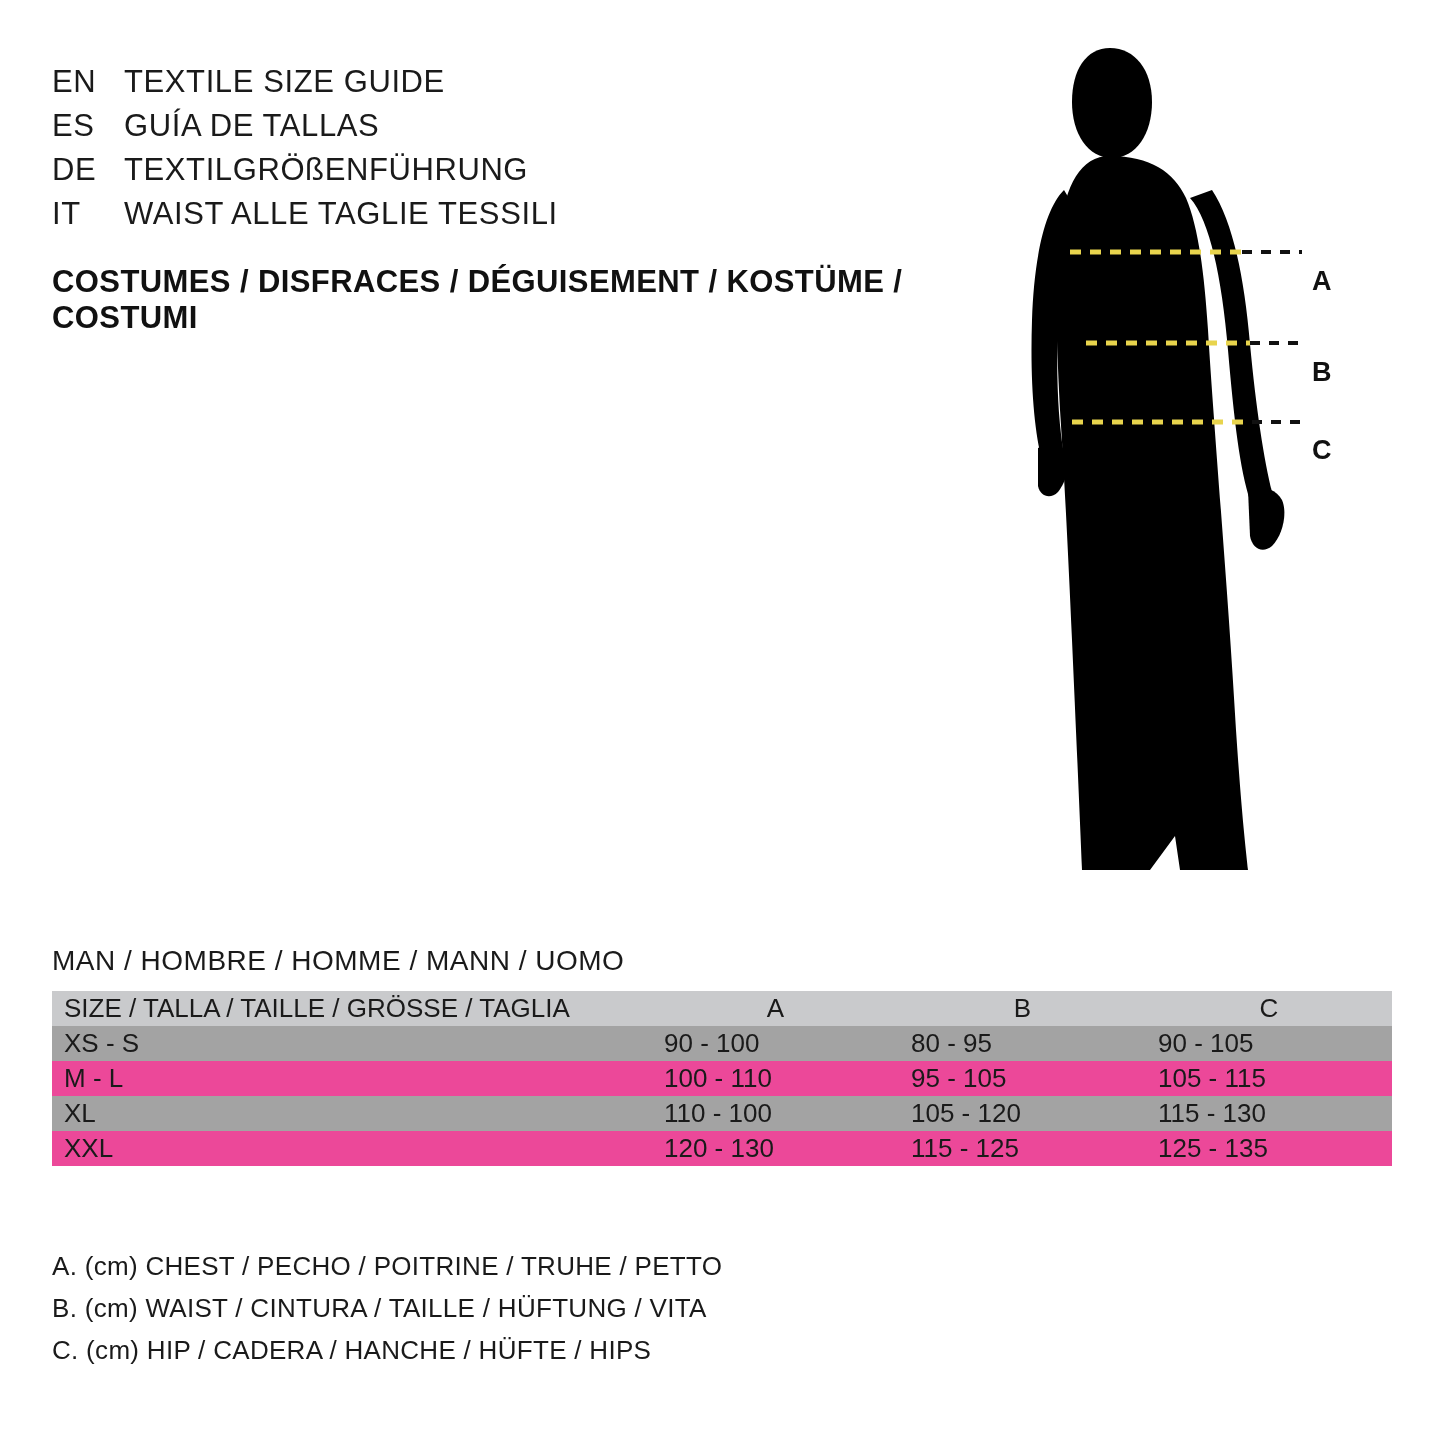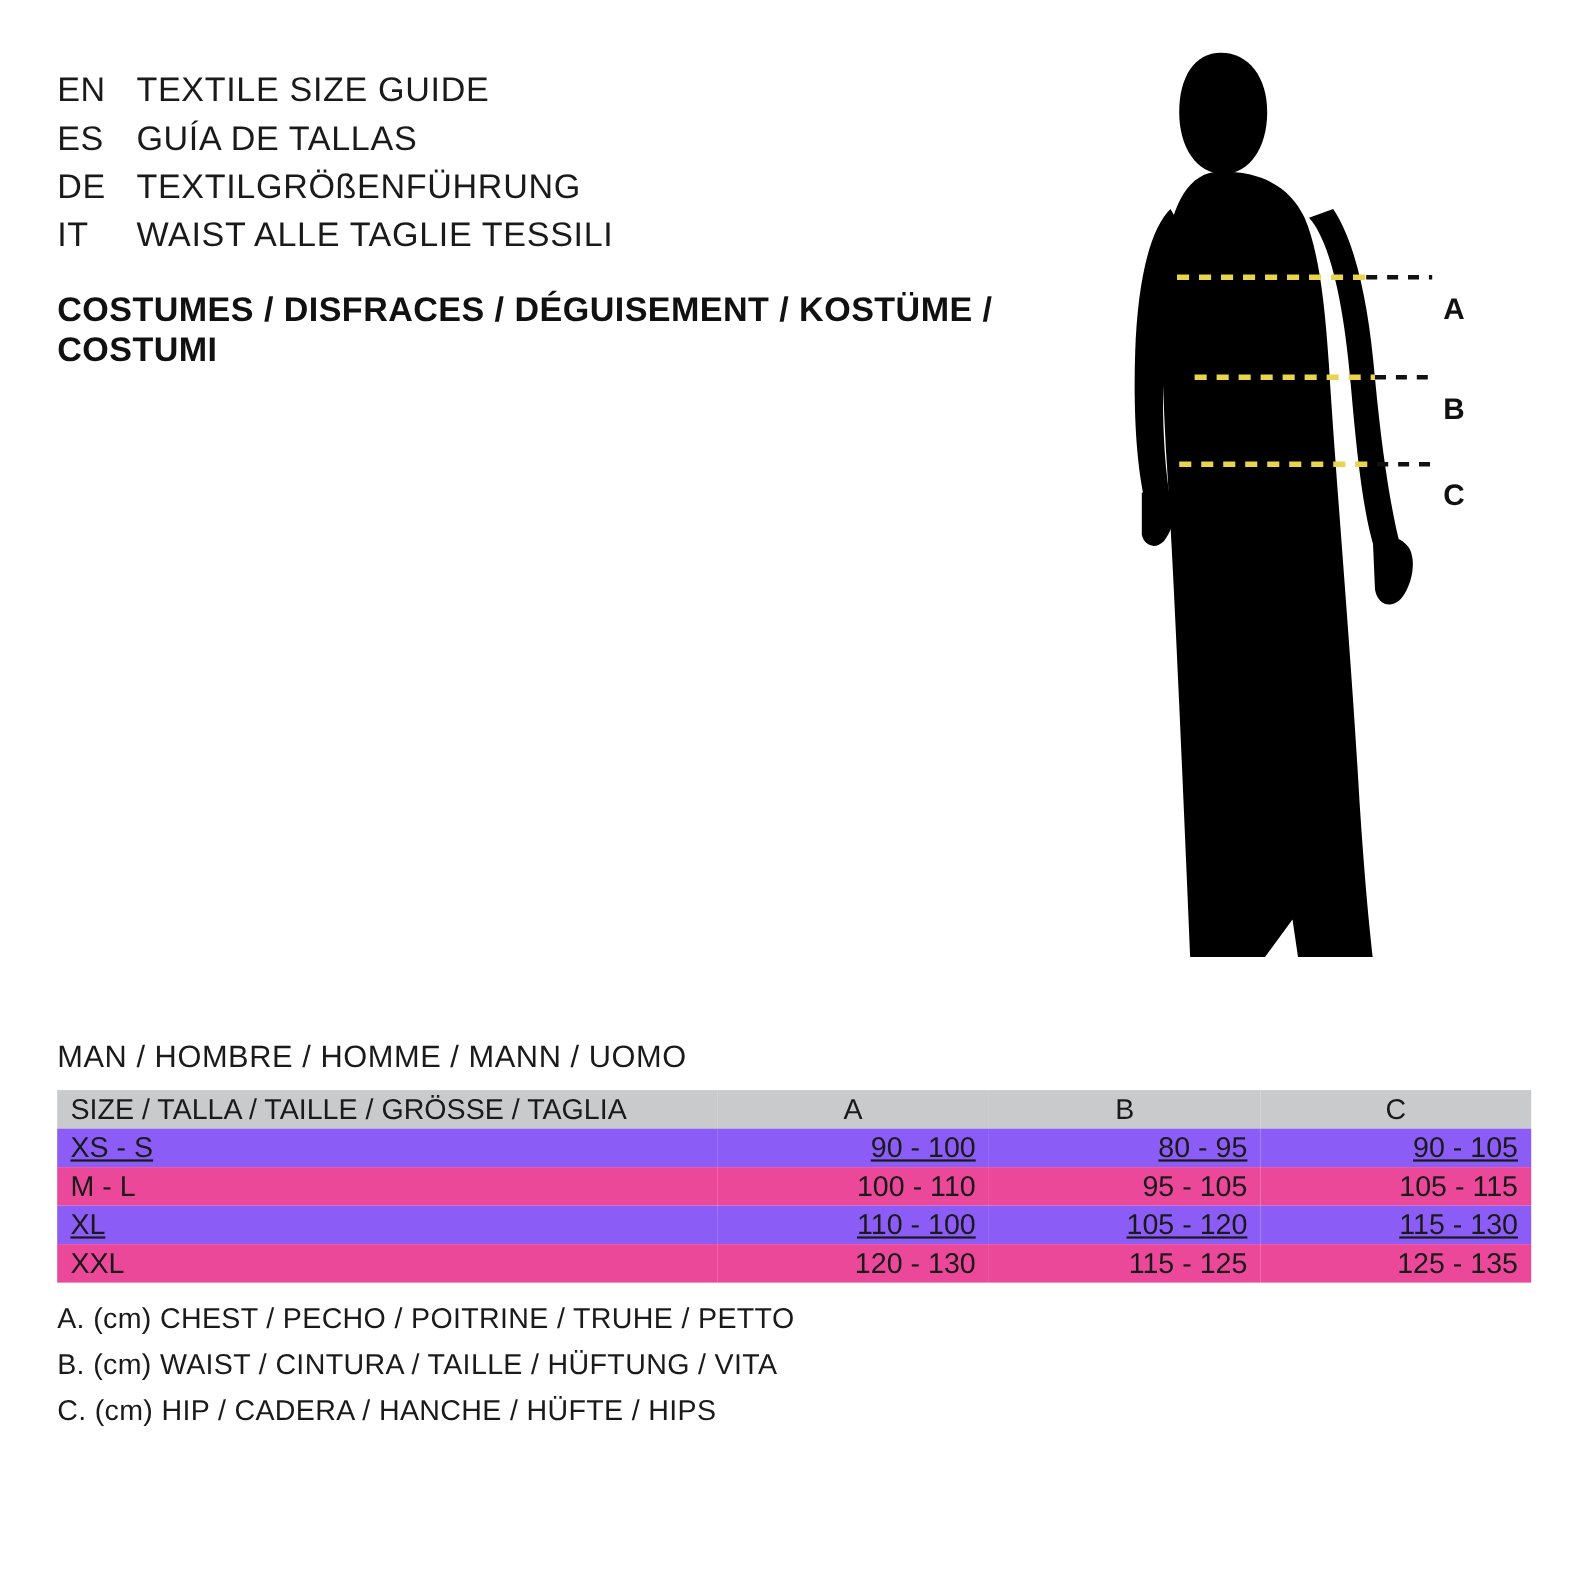--- a/index.html
+++ b/index.html
@@ -92,42 +92,41 @@
     color: #1a1a1a;
   }
   table.size-table thead th {
     background: #c9cacc;
     text-align: center;
   }
   table.size-table thead th.first-col {
     text-align: left;
   }
   table.size-table tbody td {
-    text-align: right;
+    text-align: left;
   }
   table.size-table tbody td.first-col {
     text-align: left;
   }
   table.size-table tbody tr.row-even {
-    background: #8b5cf6;
-    text-decoration: underline;
+    background: #a3a3a3;
   }
   table.size-table tbody tr.row-odd {
     background: #ec4899;
   }
   col.c0 { width: 600px; }
   col.c1 { width: 247px; }
   col.c2 { width: 247px; }
   col.c3 { width: 246px; }
 
   
   .legend {
     position: absolute;
     left: 52px;
-    top: 1177px;
+    top: 1245px;
     width: 1000px;
   }
   .legend-line {
     font-size: 26px;
     line-height: 42px;
     letter-spacing: 0.3px;
     color: #1a1a1a;
   }
 </style>
 </head>

